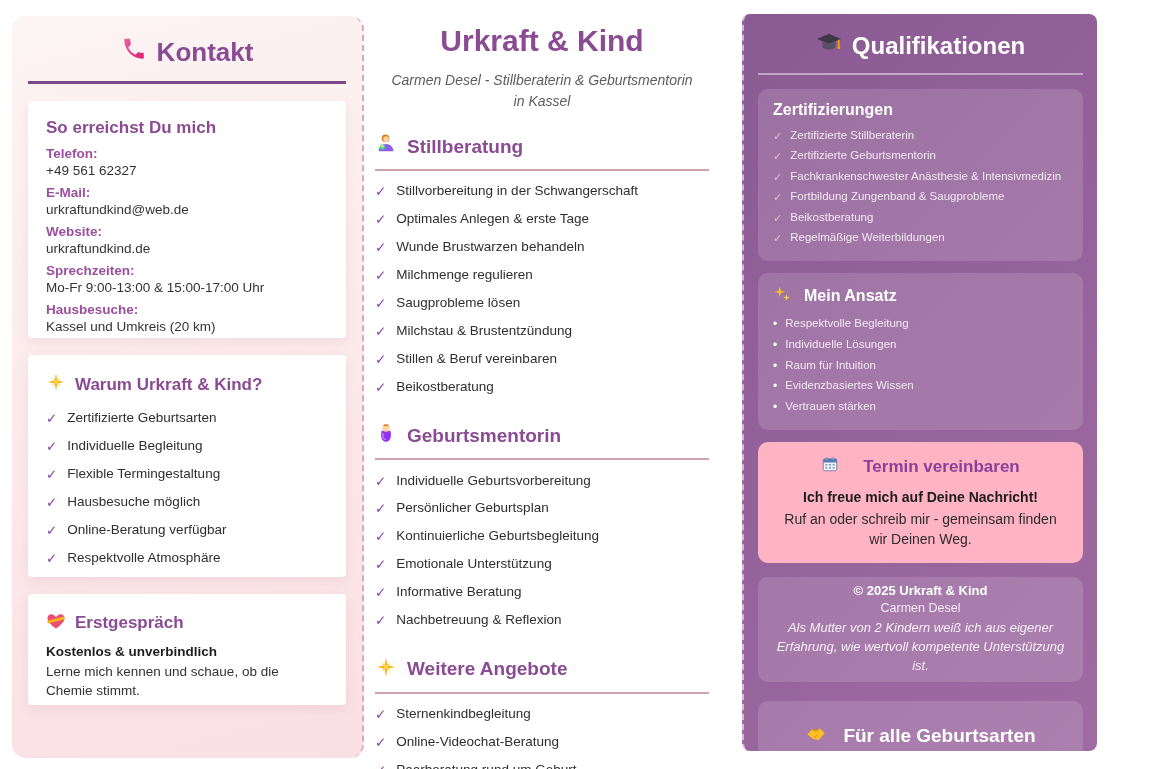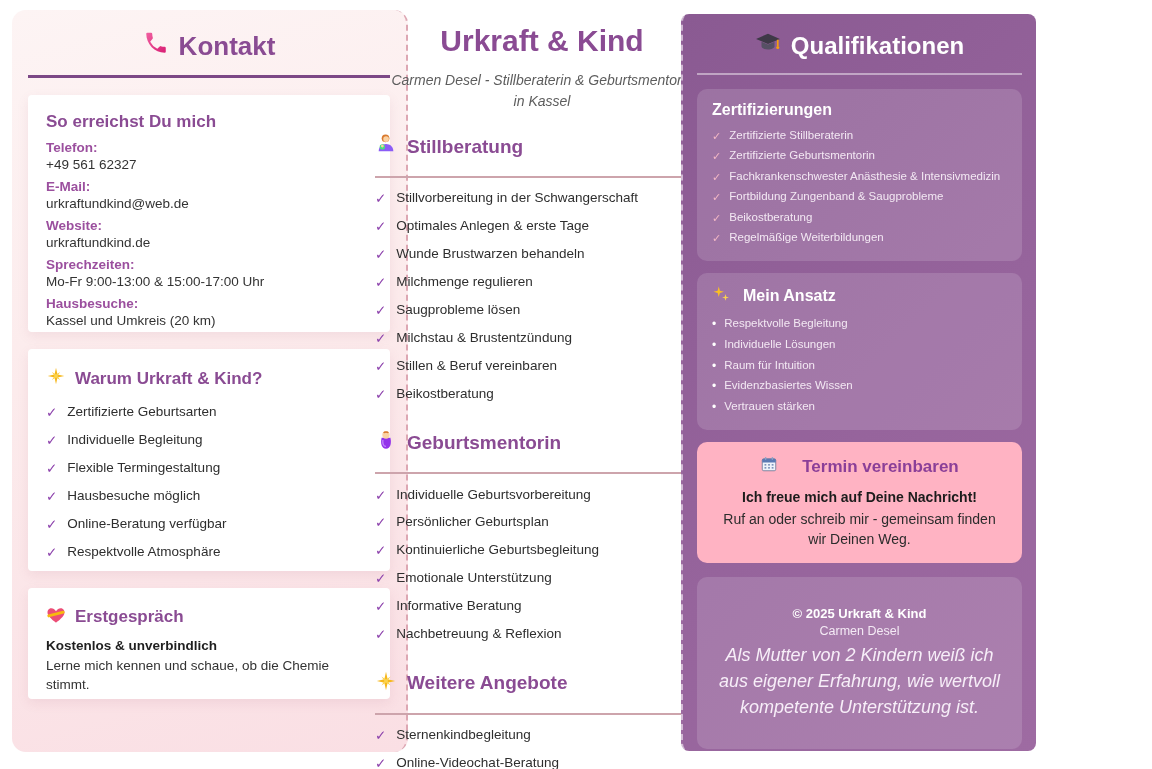--- a/index.html
+++ b/index.html
@@ -3,21 +3,21 @@
 <meta charset="utf-8">
 <style>
   html,body{margin:0;padding:0;}
   body{
     width:1152px;height:769px;background:#ffffff;position:relative;
     font-family:"Liberation Sans","DejaVu Sans",sans-serif;color:#333;
     -webkit-font-smoothing:antialiased;overflow:hidden;
   }
   
   .left-panel{
-    position:absolute;left:12px;top:10px;width:396px;height:742px;
+    position:absolute;left:12px;top:16px;width:352px;height:742px;
     box-sizing:border-box;padding:14px 16px;
     background:linear-gradient(165deg,#fdf4f4 0%,#fcebec 45%,#fadfe4 100%);
     border-radius:14px;border-right:2px dashed #dda7b3;
   }
   .panel-header{
     display:flex;align-items:center;justify-content:center;gap:10px;
     font-size:26px;font-weight:bold;color:#8a4b93;
     padding:6px 0 12px 0;border-bottom:3px solid #7c4886;margin-bottom:17px;
   }
   .card{
@@ -34,27 +34,27 @@
   .intro-bold{font-size:13.5px;font-weight:bold;color:#1f1f1f;margin-top:8px;}
   .intro-text{font-size:13.5px;color:#333;margin-top:3px;line-height:1.45;}
 
   
   .main-col{position:absolute;left:375px;top:10px;width:334px;height:742px;}
   .main-title{font-size:30px;font-weight:bold;color:#8a4b93;text-align:center;margin-top:14px;}
   .main-subtitle{font-size:14px;font-style:italic;color:#5d5d5d;text-align:center;margin-top:12px;line-height:1.5;padding:0 14px;}
   .section{margin-top:21px;}
   .section-h{
     display:flex;align-items:center;gap:10px;font-size:19px;font-weight:bold;color:#8a4b93;
-    border-bottom:2px solid #cda4ac;padding-bottom:16px;
+    border-bottom:2px solid #cda4ac;padding-bottom:9px;
   }
   .section-items{margin-top:7px;}
 
   
   .right-panel{
-    position:absolute;left:681px;top:14px;width:355px;height:737px;
+    position:absolute;left:742px;top:14px;width:355px;height:737px;
     box-sizing:border-box;padding:10px 14px;
     background:linear-gradient(135deg,#8a5a92 0%,#96649c 55%,#9e6ba2 100%);
     border-radius:8px;border-left:2px dashed rgba(255,255,255,0.55);color:#fff;
   }
   .right-header{
     display:flex;align-items:center;justify-content:center;gap:10px;
     font-size:24px;font-weight:bold;color:#ffffff;
     padding:6px 0 11px 0;border-bottom:2px solid rgba(255,255,255,0.45);margin-bottom:14px;
   }
   .rcard{
@@ -67,24 +67,24 @@
   .r-check{color:#f4b9c6;font-size:11px;line-height:1.4;flex:0 0 auto;}
   .r-bullet{color:#ffffff;font-size:12px;line-height:1.3;flex:0 0 auto;}
   .appt-card{
     background:#ffb3c3;border-radius:10px;text-align:center;color:#222;
     padding:13px 16px 14px 16px;margin-bottom:13px;
   }
   .appt-title{display:flex;align-items:center;justify-content:center;gap:24px;
     font-size:17px;font-weight:bold;color:#8b3f98;margin-bottom:10px;}
   .appt-bold{font-size:14px;font-weight:bold;color:#1c1c1c;line-height:1.4;}
   .appt-text{font-size:14px;color:#2c2c2c;line-height:1.4;margin-top:2px;}
-  .copy-card{text-align:center;margin-top:14px;padding:29px 15px;}
+  .copy-card{text-align:center;margin-top:14px;padding:6px 15px;}
   .copy-line1{font-size:13px;font-weight:bold;color:#ffffff;}
   .copy-line2{font-size:12.5px;color:#f4eaf5;margin-top:3px;}
-  .copy-line3{font-size:18px;font-style:italic;color:#f7eef8;margin-top:4px;line-height:1.45;}
+  .copy-line3{font-size:13px;font-style:italic;color:#f7eef8;margin-top:4px;line-height:1.45;}
   .birth-card{text-align:center;margin-top:19px;padding:18px 15px 20px 15px;}
   .birth-title{display:flex;align-items:center;justify-content:center;gap:16px;
     font-size:19px;font-weight:bold;color:#ffffff;margin:4px 0 14px 0;}
   .icon{display:inline-block;flex:0 0 auto;}
 </style>
 </head>
 <body>
 
 <div class="left-panel">
   <div class="panel-header">

